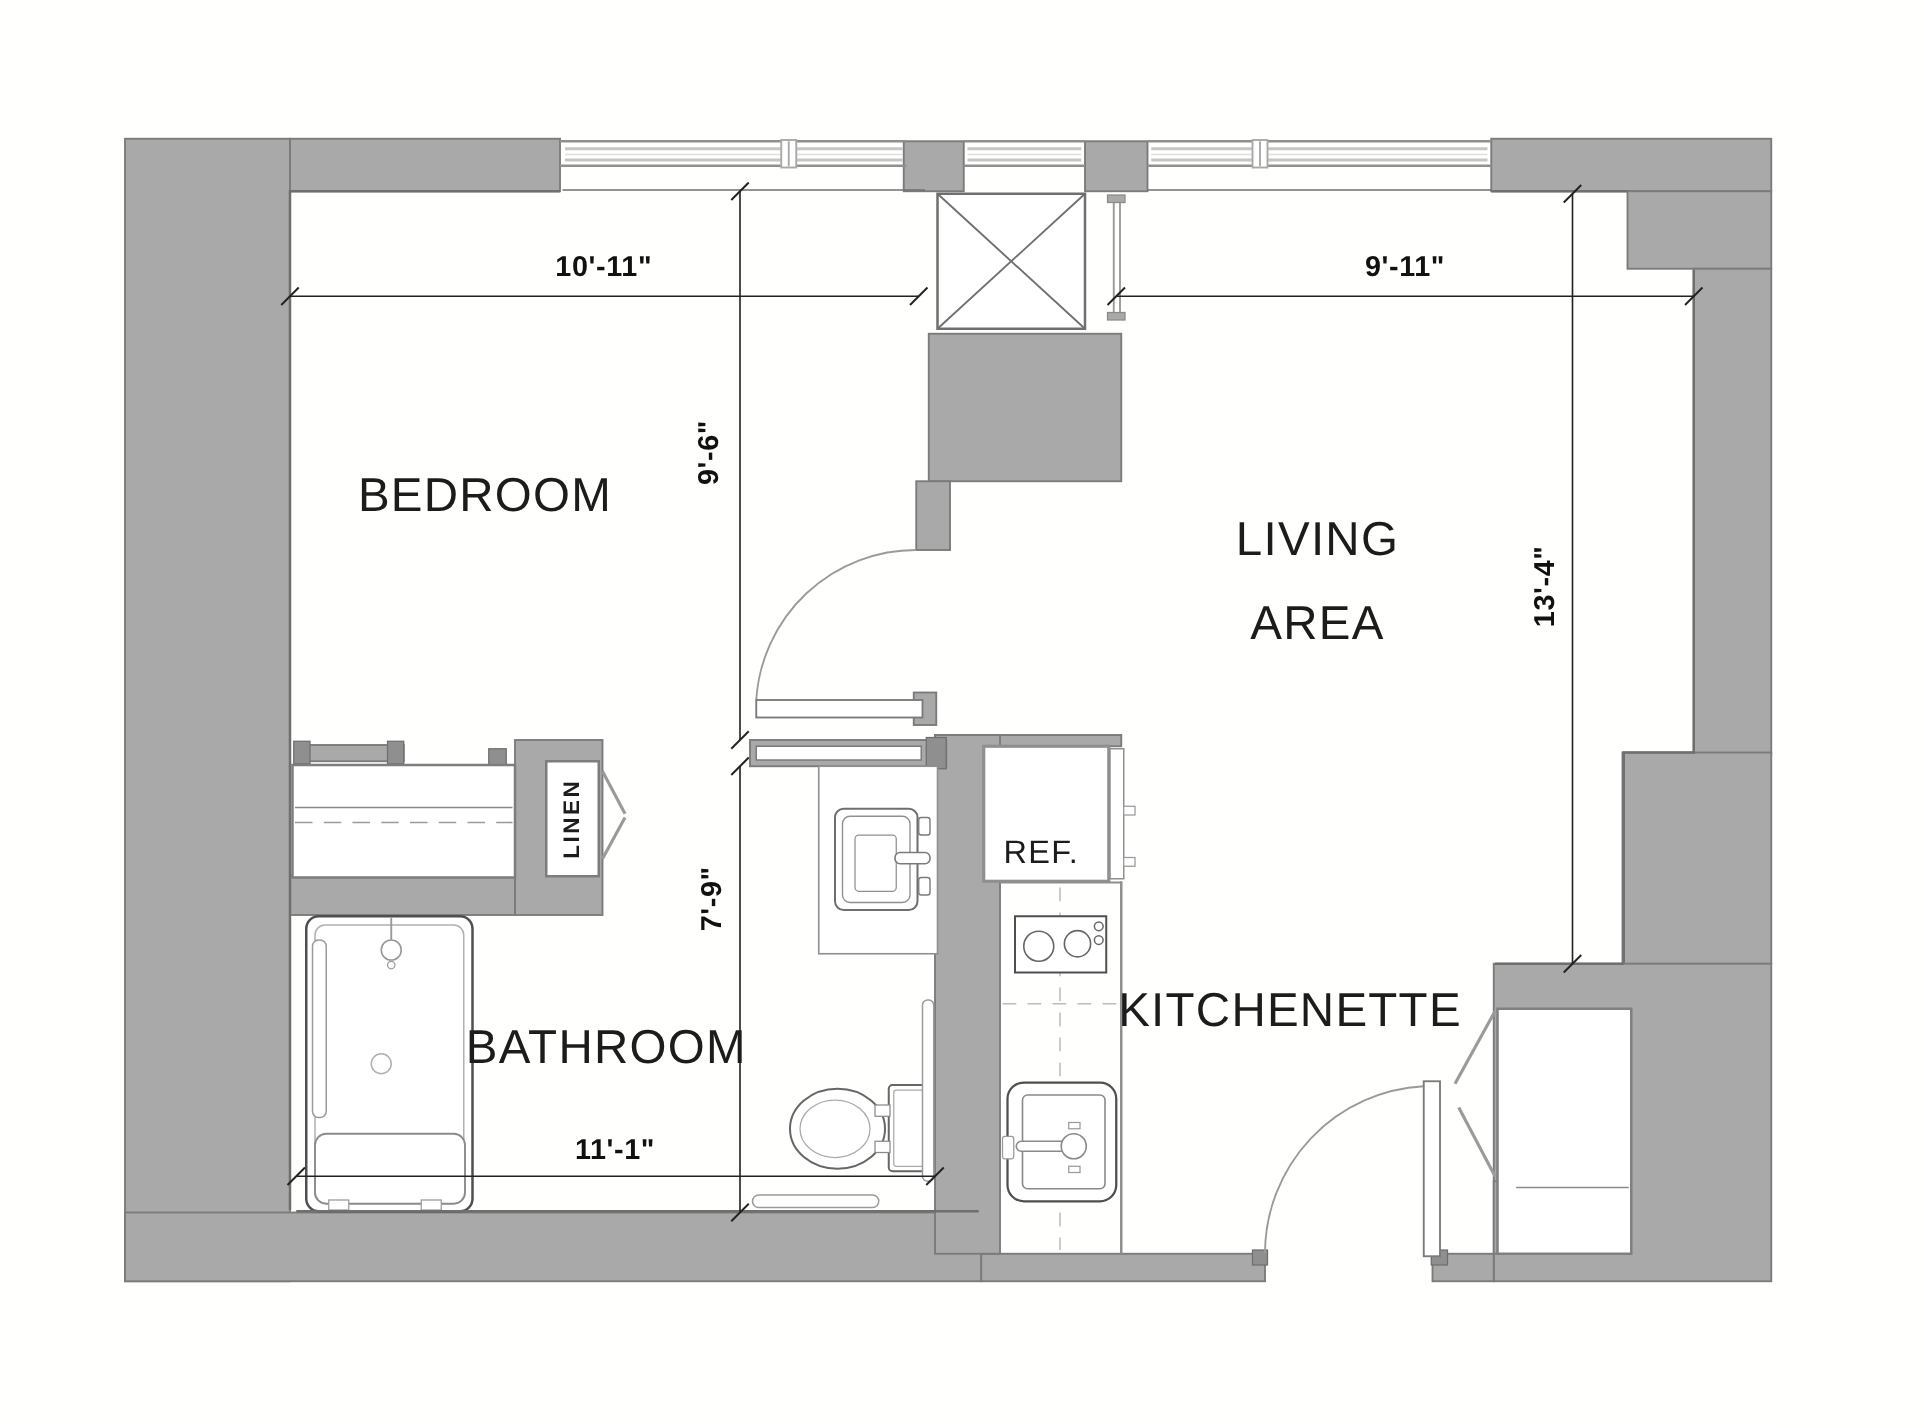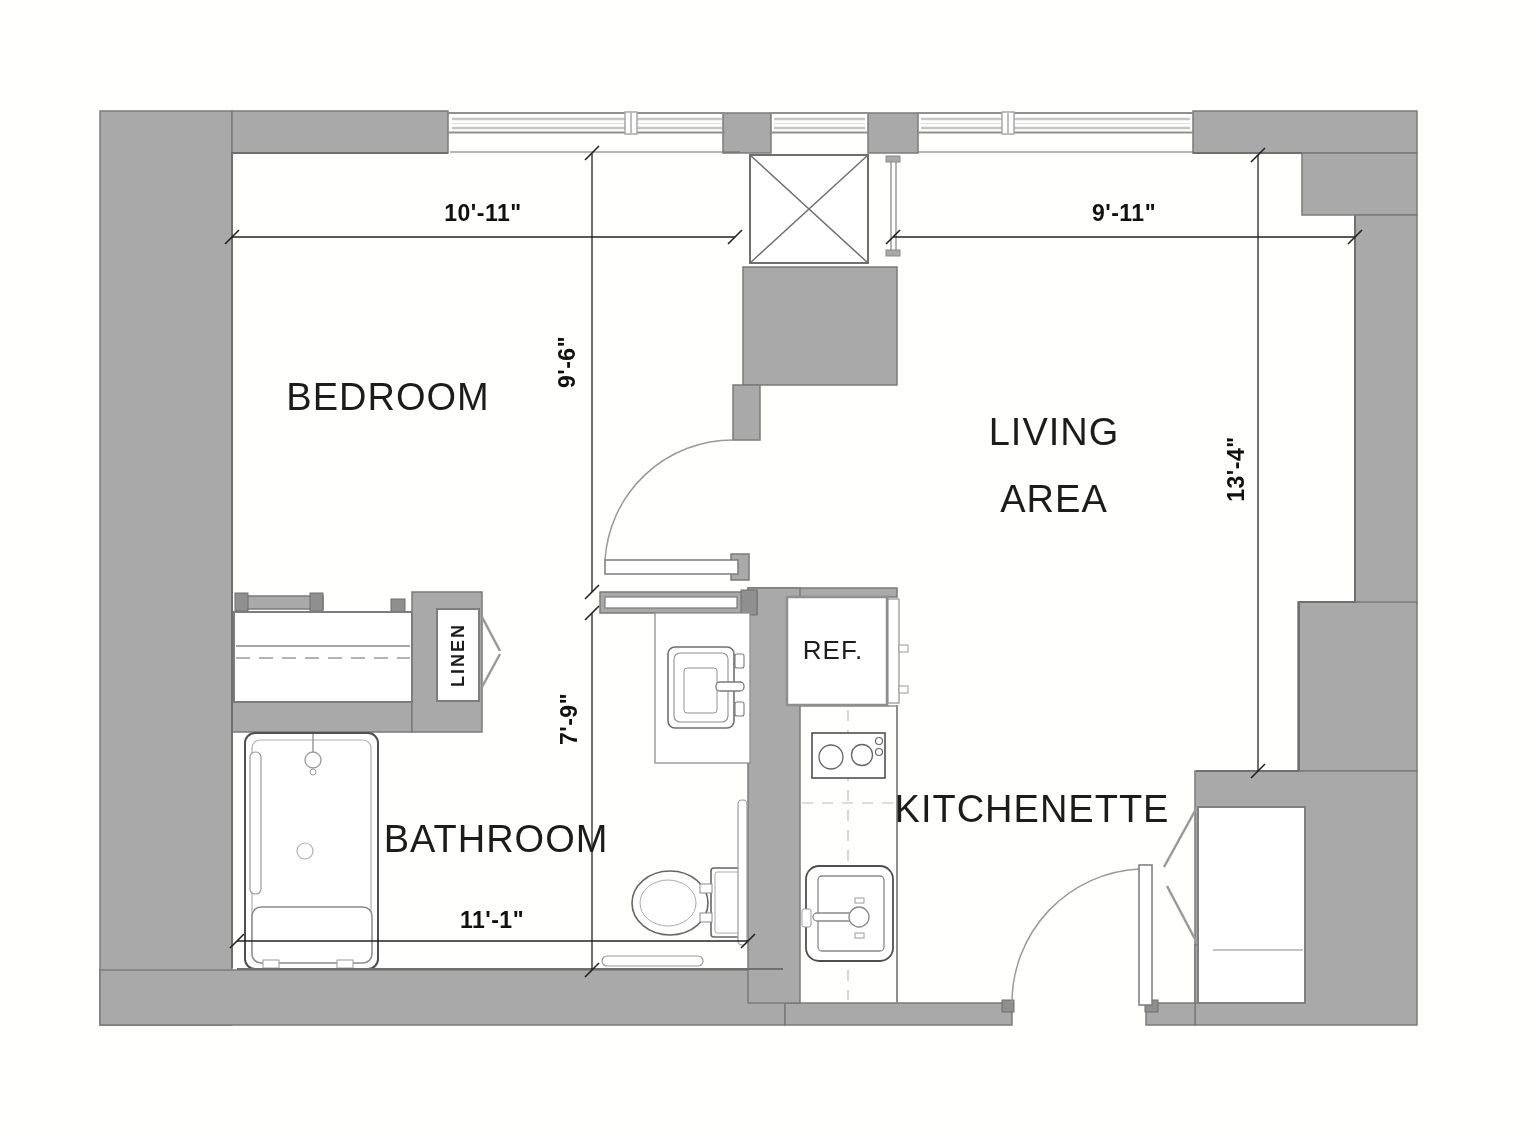--- a/index.html
+++ b/index.html
@@ -1,21 +1,21 @@
 <!DOCTYPE html>
 <html><head>
 <meta charset="utf-8">
 <style>
   html,body{margin:0;padding:0;background:#fff;}
   .plan{position:relative;width:1539px;height:1142px;background:#fffffd;overflow:hidden;
         font-family:"Liberation Sans", sans-serif;}
   .plan svg{position:absolute;left:0;top:0;}
   .label{position:absolute;transform:translate(-50%,-50%);white-space:nowrap;
          color:#1c1c1c;font-size:38px;font-weight:500;letter-spacing:1px;text-align:center;}
-  .label.small{font-size:26px;}
+  .label.small{font-size:26px;margin-top:32px;}
   .label.linen{font-size:18px;font-weight:600;letter-spacing:2px;
                transform:translate(-50%,-50%) rotate(-90deg);}
   .dim{position:absolute;transform:translate(-50%,-50%);white-space:nowrap;
        color:#111;font-size:23px;font-weight:bold;letter-spacing:0.5px;}
   .dim.vert{transform:translate(-50%,-50%) rotate(-90deg);}
   .living-label div{line-height:43px;margin-top:24px;}
 </style>
 </head>
 <body>
 
@@ -239,21 +239,21 @@
   </g>
 </svg>
 
 <div class="label" style="left:388px;top:397px;">BEDROOM</div>
 
 <div class="label living-label" style="left:1054px;top:454px;">
   <div>LIVING</div>
   <div>AREA</div>
 </div>
 
-<div class="label" style="left:496px;top:839px;">BATHROOM</div>
+<div class="label" style="left:485px;top:839px;">BATHROOM</div>
 
 <div class="label" style="left:1032px;top:809px;">KITCHENETTE</div>
 
 <div class="label small" style="left:833px;top:650px;">REF.</div>
 
 <div class="label linen" style="left:458px;top:655px;">LINEN</div>
 
 <div class="dim" style="left:483px;top:213px;">10'-11"</div>
 <div class="dim" style="left:1124px;top:213px;">9'-11"</div>
 <div class="dim vert" style="left:567px;top:362px;">9'-6"</div>

